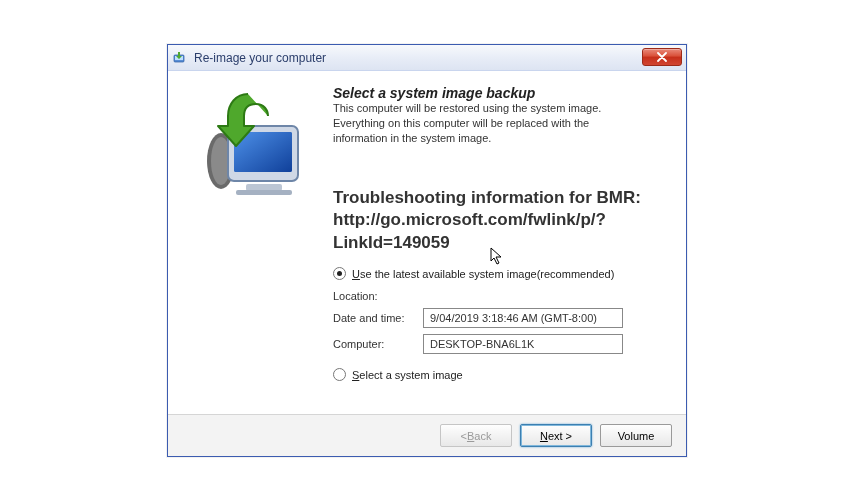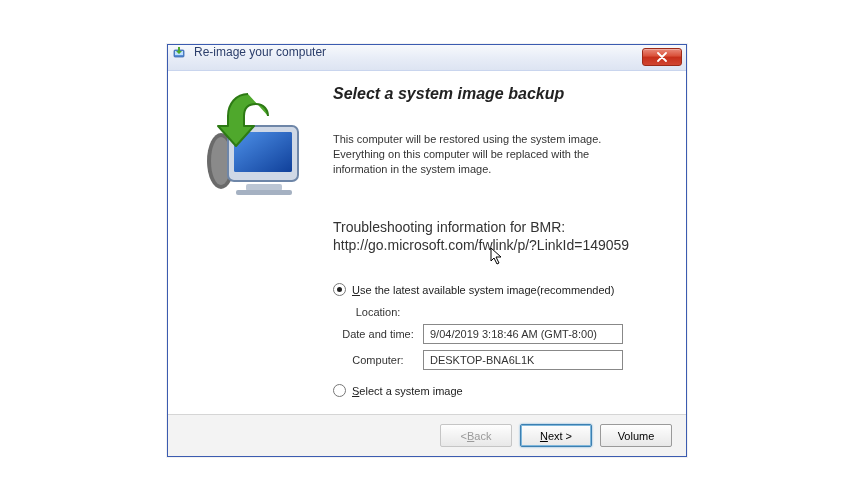--- a/index.html
+++ b/index.html
@@ -19,20 +19,21 @@
       height: 413px;
       border: 1px solid #3b5bb0;
       background: #fff;
       box-shadow: 0 0 0 1px rgba(0,0,0,0.05);
     }
     .titlebar {
       height: 26px;
       background: linear-gradient(to bottom, #f7f9fc 0%, #e8edf7 50%, #dde4f2 100%);
       border-bottom: 1px solid #c9d5ee;
       display: flex;
+      align-items: center;
       padding: 0 4px;
       position: relative;
     }
     .titlebar-icon {
       width: 16px;
       height: 16px;
       margin-right: 6px;
       display: flex;
       align-items: center;
       justify-content: center;
@@ -69,36 +70,37 @@
       align-items: flex-start;
     }
     .hero-icon { width: 130px; height: 120px; }
     .right-pane {
       flex: 1;
       padding: 14px 20px 10px 0;
     }
     .heading {
       font-weight: bold;
       font-style: italic;
-      font-size: 16px;
+      font-size: 14px;
       color: #222;
-      margin-bottom: 29px;
+      margin-bottom: 0;
     }
     .desc {
       font-size: 11px;
       color: #333;
       line-height: 1.35;
       margin-bottom: 41px;
       max-width: 300px;
     }
     .trouble {
-      font-size: 14px;
+      font-size: 17px;
       color: #333;
       line-height: 1.35;
-      margin-bottom: 28px;
+      margin-bottom: 12px;
+      font-weight: bold;
     }
     .radio-row {
       display: flex;
       align-items: center;
       gap: 6px;
       font-size: 11px;
       color: #222;
       margin-bottom: 10px;
     }
     .radio {
@@ -120,21 +122,20 @@
       background: #222;
     }
     .radio-label .u { text-decoration: underline; }
     .fields {
       margin: 6px 0 14px 0;
     }
     .field-row {
       display: flex;
       align-items: center;
       margin-bottom: 6px;
-      text-align: center;
     }
     .field-label {
       width: 90px;
       font-size: 11px;
       color: #333;
     }
     .field-value {
       border: 1px solid #888;
       background: #fff;
       height: 20px;

